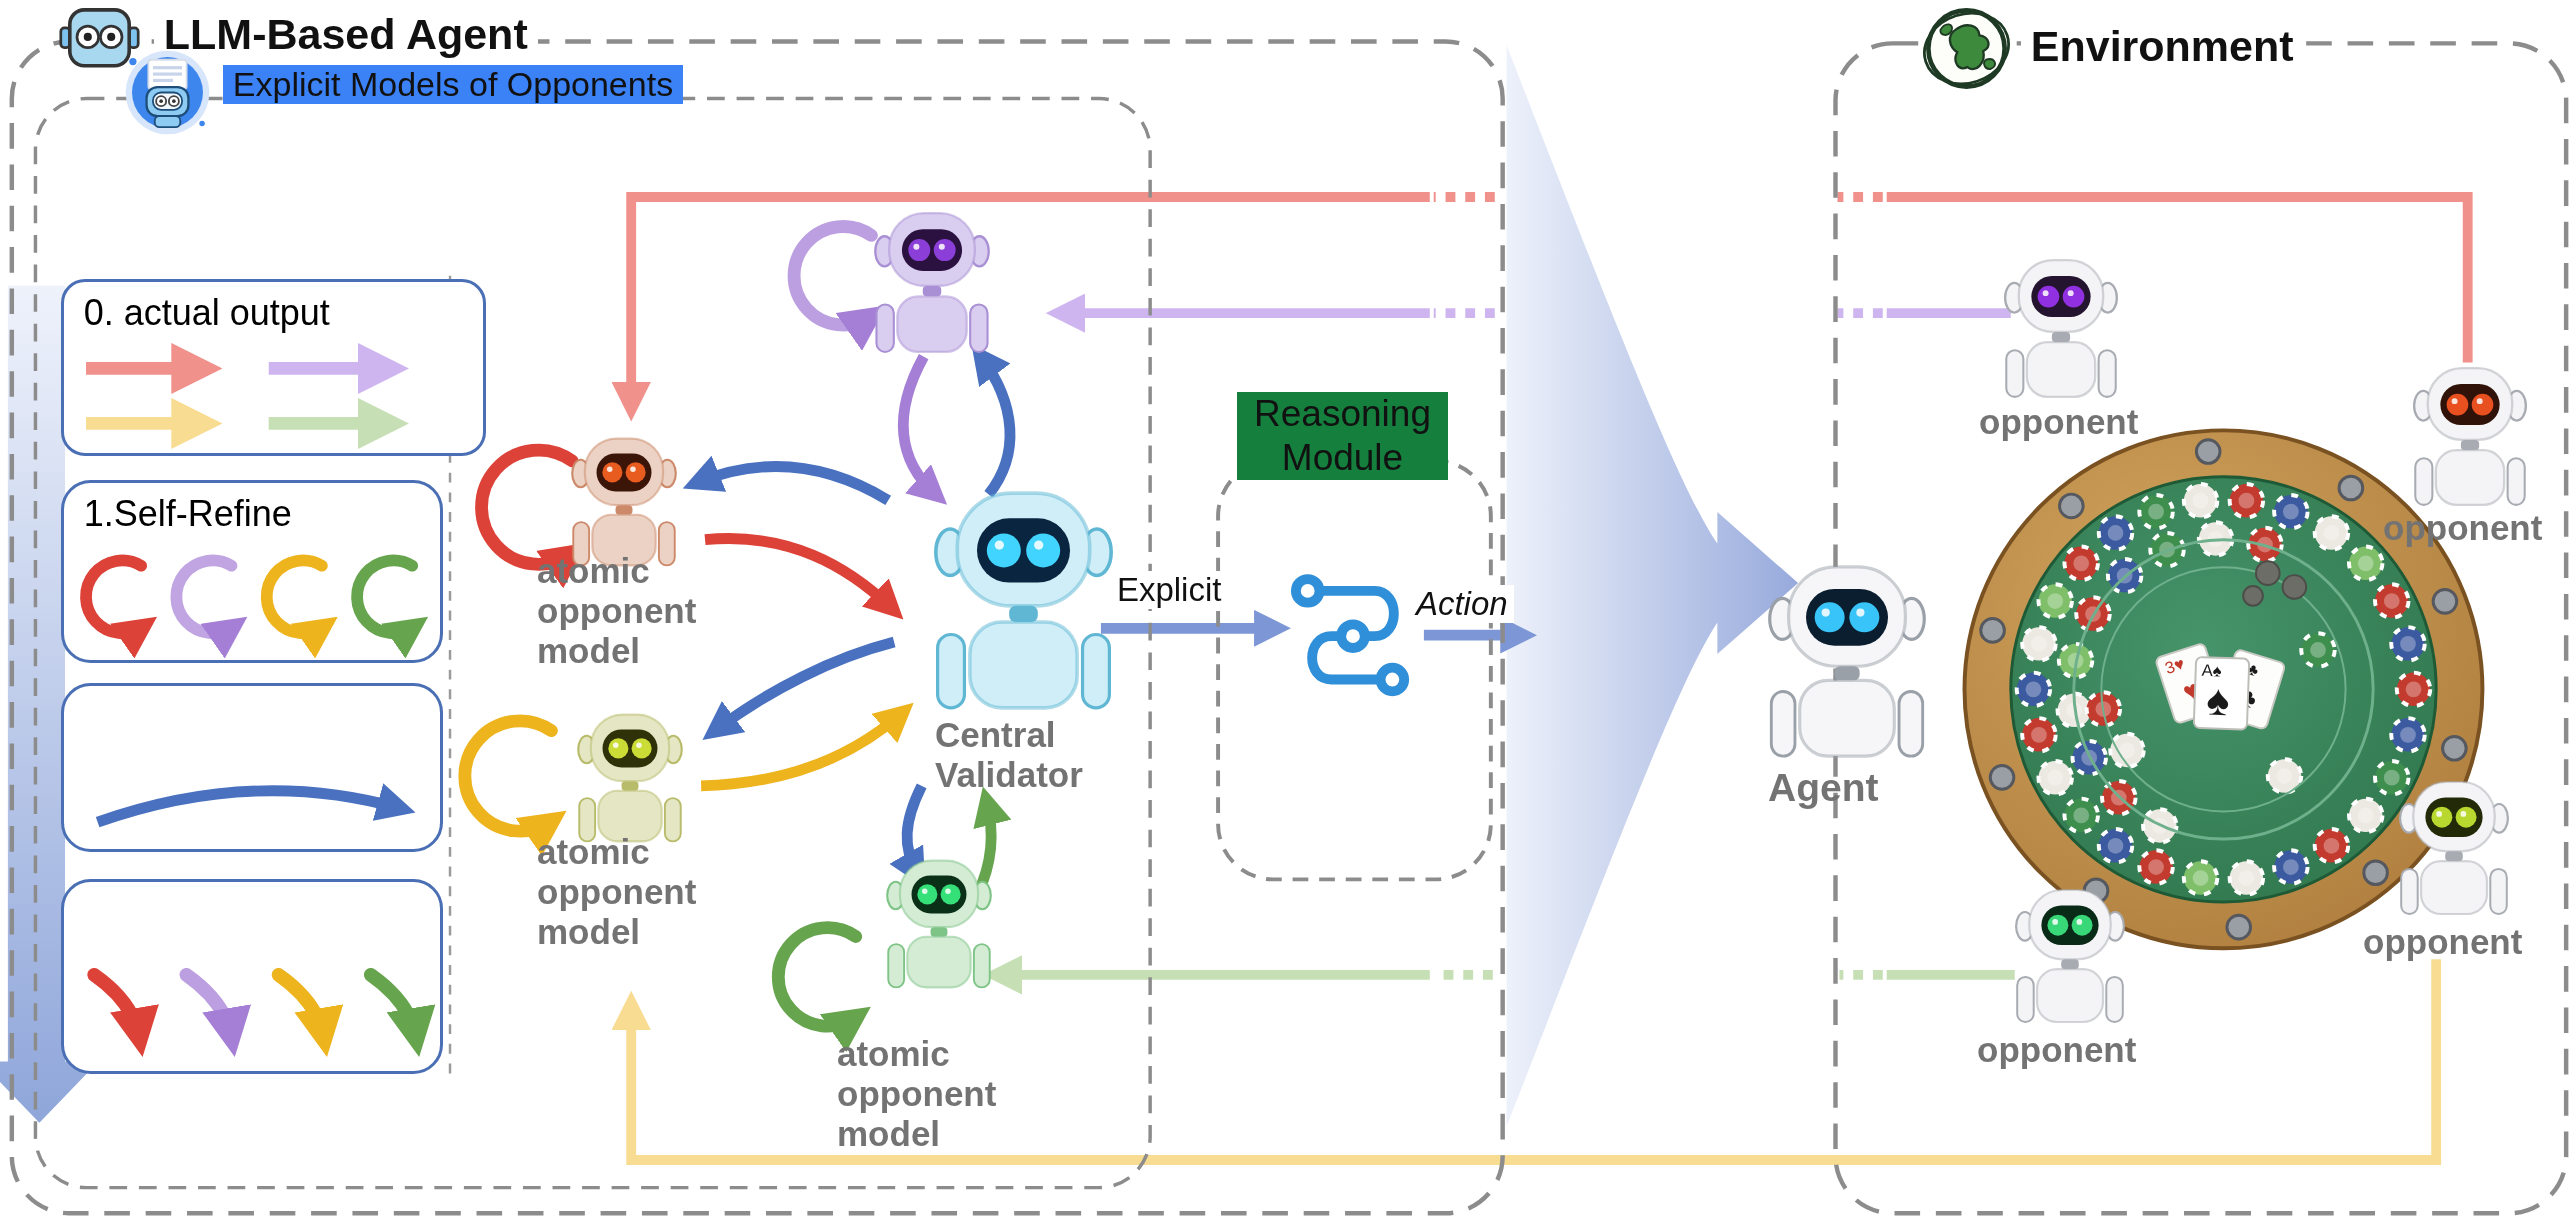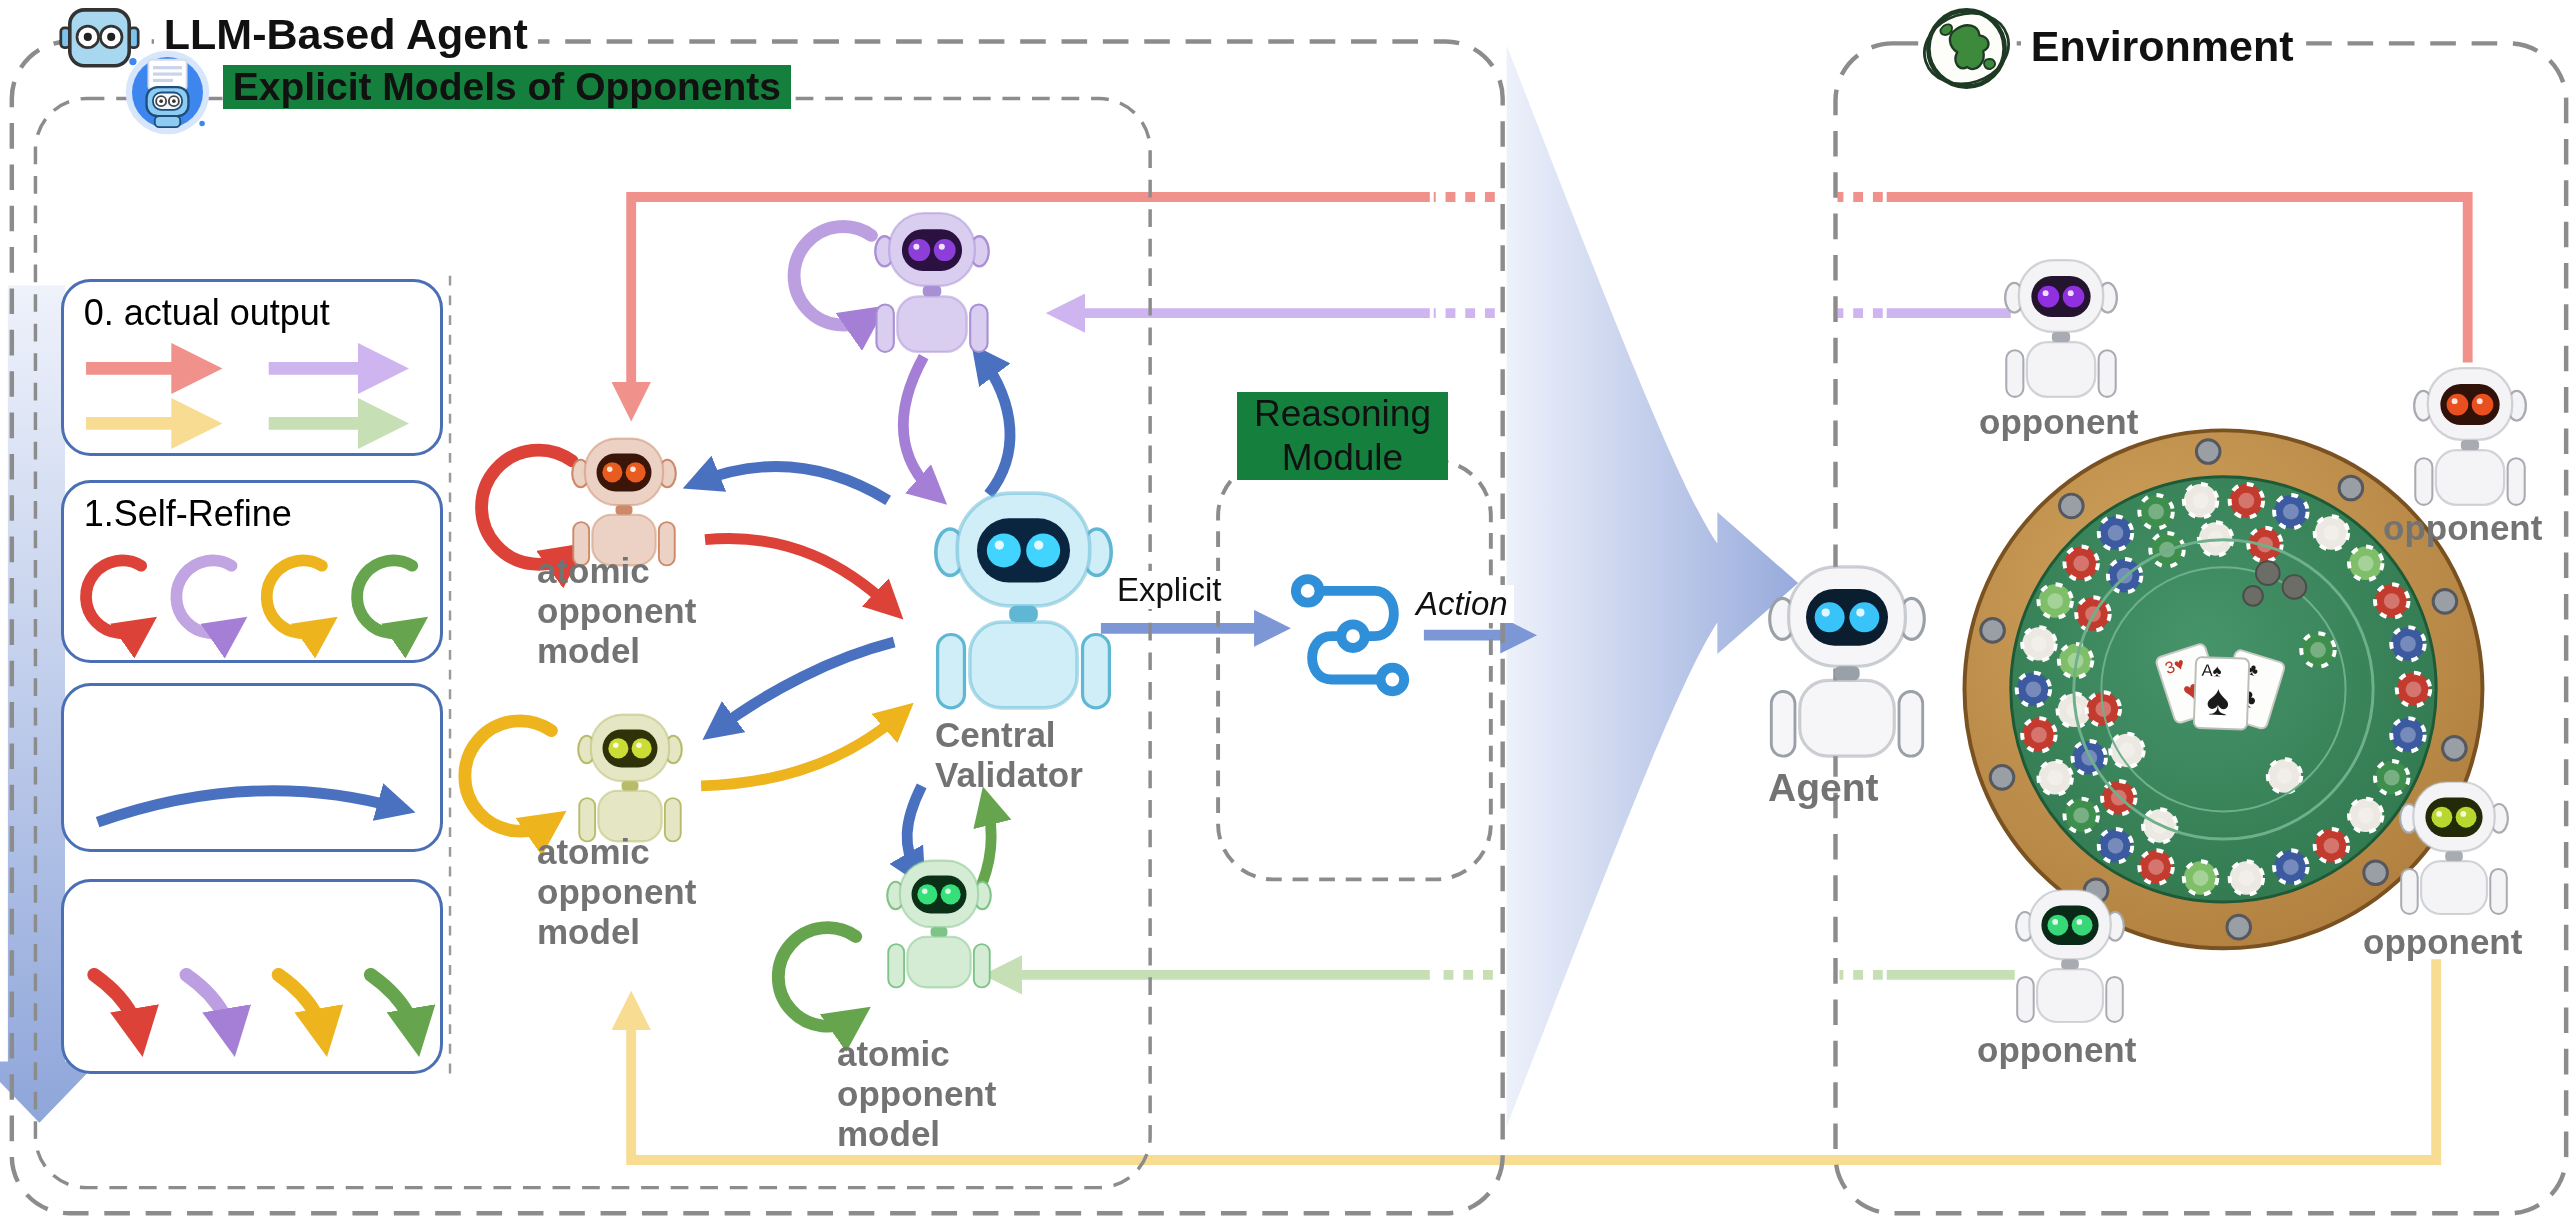--- a/index.html
+++ b/index.html
@@ -1,21 +1,21 @@
 <!DOCTYPE html>
 <html style="--line_red: #f0918b; --line_purple: #cfb5ef; --line_yellow: #f8dc92; --line_green: #c6dfb4; --arrow_red: #dd4238; --arrow_purple: #a57fd6; --arrow_yellow: #eeb41e; --arrow_green: #67a44e; --arrow_blue: #4a71c0; --arrow_slate: #7d97d6; --funnel_blue: #97aadc; --box_border_blue: #4a6fb5; --dashed_gray: #8c8c8c; --felt_green: #2f7a4d; --wood_brown: #b07f3f;"><head>
 <meta charset="utf-8">
 <style>
   html,body{margin:0;padding:0;background:#fff;}
   body{width:2576px;height:1231px;position:relative;overflow:hidden;
        font-family:"Liberation Sans", sans-serif;color:#111;}
   .abs{position:absolute;}
   #bg{position:absolute;left:0;top:0;width:2576px;height:1231px;}
   .hdr{font-size:43px;font-weight:600;background:#fff;padding:0 9.8px;white-space:nowrap;text-align:right;}
-  .hdr2{font-size:39px;font-weight:700;background:#15803d;padding:0 9.8px;white-space:nowrap;}
+  .hdr2{font-size:34px;font-weight:400;background:#3b82f6;padding:0 9.8px;white-space:nowrap;}
   .lbl{font-weight:bold;font-size:35px;line-height:40px;text-align:left;color:#737373;}
   .soft{font-size:33px;font-weight:400;background:#fff;padding:0 5.9px;white-space:nowrap;}
   .legendbox{position:absolute;background:#fff;border:3.9px solid var(--box_border_blue,#4a6fb5);
              border-radius:29.5px;box-sizing:border-box;}
   .legendbox .ttl{font-size:36px;font-weight:400;padding:9.8px 0 0 19.7px;white-space:nowrap;color:#000;}
   .legendbox svg{position:absolute;left:11.8px;}
   .bot{position:absolute;overflow:visible;}
   svg text.pip{font-family:"Liberation Sans",sans-serif;}
   .rmtitle{font-size:37px;line-height:44px;font-weight:400;text-align:center;background:#15803d;}
 </style>
@@ -307,21 +307,21 @@
 
 <svg class="abs" style="left:1920px;top:2px;width:93px;height:93px" viewBox="0 0 100 100">
   <circle cx="50" cy="50" r="41" fill="#fdfdfa" stroke="#1f3a24" stroke-width="5"></circle>
   <path d="M38,30 C50,21 63,25 64,36 C75,38 77,48 68,53 C71,65 60,77 51,70 C41,75 35,64 40,54 C31,48 29,36 38,30 Z" fill="#3e8a3c" stroke="#1f3a24" stroke-width="2.5"></path>
   <path d="M22,30 C27,21 37,23 34,31 C30,38 21,36 22,30 Z" fill="#3e8a3c" stroke="#1f3a24" stroke-width="2"></path>
   <path d="M71,62 C80,59 85,68 76,72 C69,73 67,65 71,62 Z" fill="#3e8a3c" stroke="#1f3a24" stroke-width="2"></path>
   <ellipse cx="50" cy="50" rx="46" ry="37" fill="none" stroke="#1f3a24" stroke-width="3" transform="rotate(-18 50 50)"></ellipse>
 </svg>
 <div class="abs hdr" style="left:2021px;top:21.7px;">Environment</div>
 
-<div class="legendbox" style="left:61px;top:279px;width:382px;height:177px;">
+<div class="legendbox" style="left:61px;top:279px;width:425px;height:177px;border-radius:24px;">
   <div class="ttl">0. actual output</div>
   <svg style="top:57px" width="354" height="110" viewBox="0 0 360 112">
     <g fill="none" stroke-width="13">
       <path d="M10,30 H128" style="stroke:var(--line_red,#f0918b)" marker-end="url(#aw-salmon)"></path>
       <path d="M196,30 H318" style="stroke:var(--line_purple,#cfb5ef)" marker-end="url(#aw-lav)"></path>
       <path d="M10,86 H128" style="stroke:var(--line_yellow,#f8dc92)" marker-end="url(#aw-pyellow)"></path>
       <path d="M196,86 H318" style="stroke:var(--line_green,#c6dfb4)" marker-end="url(#aw-pgreen)"></path>
     </g>
   </svg>
 </div>

